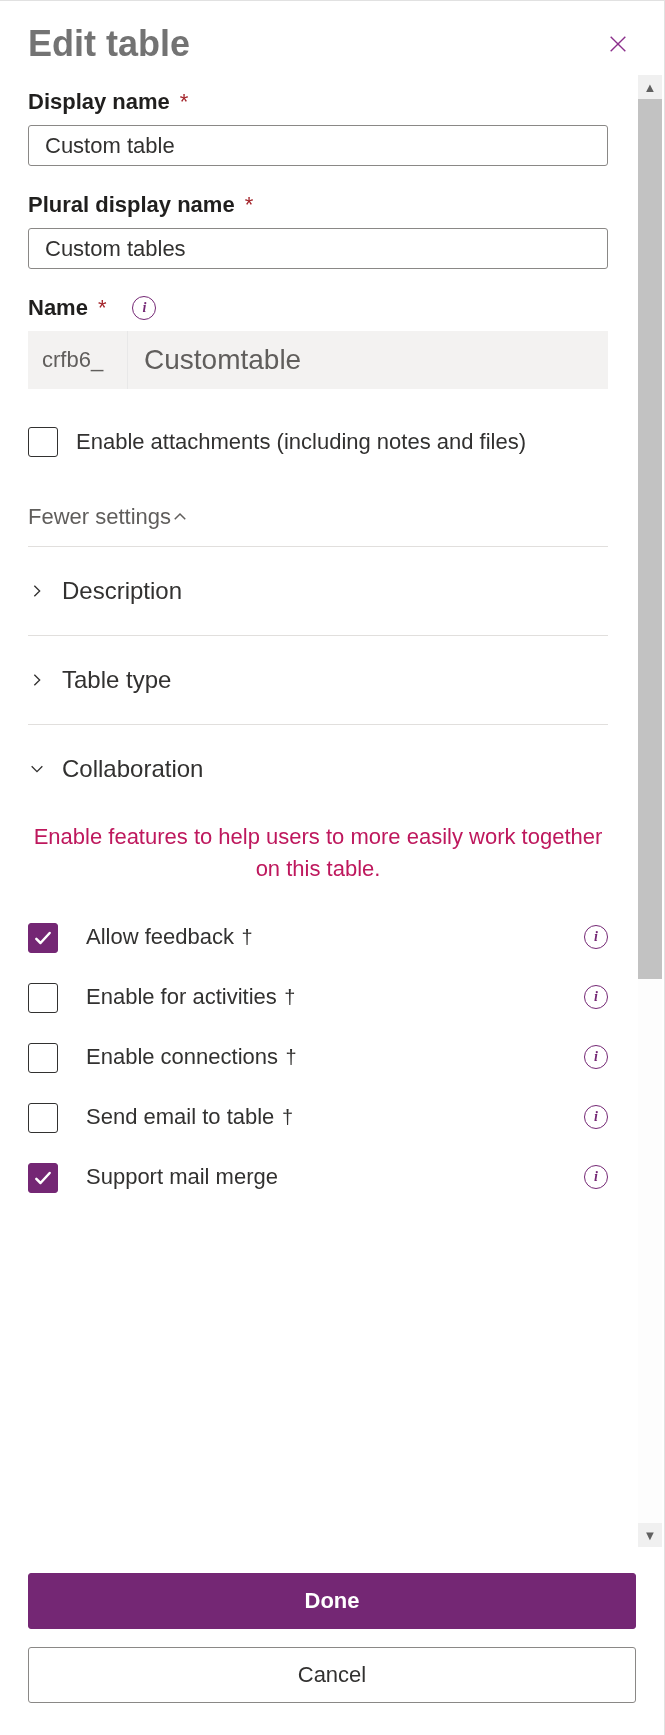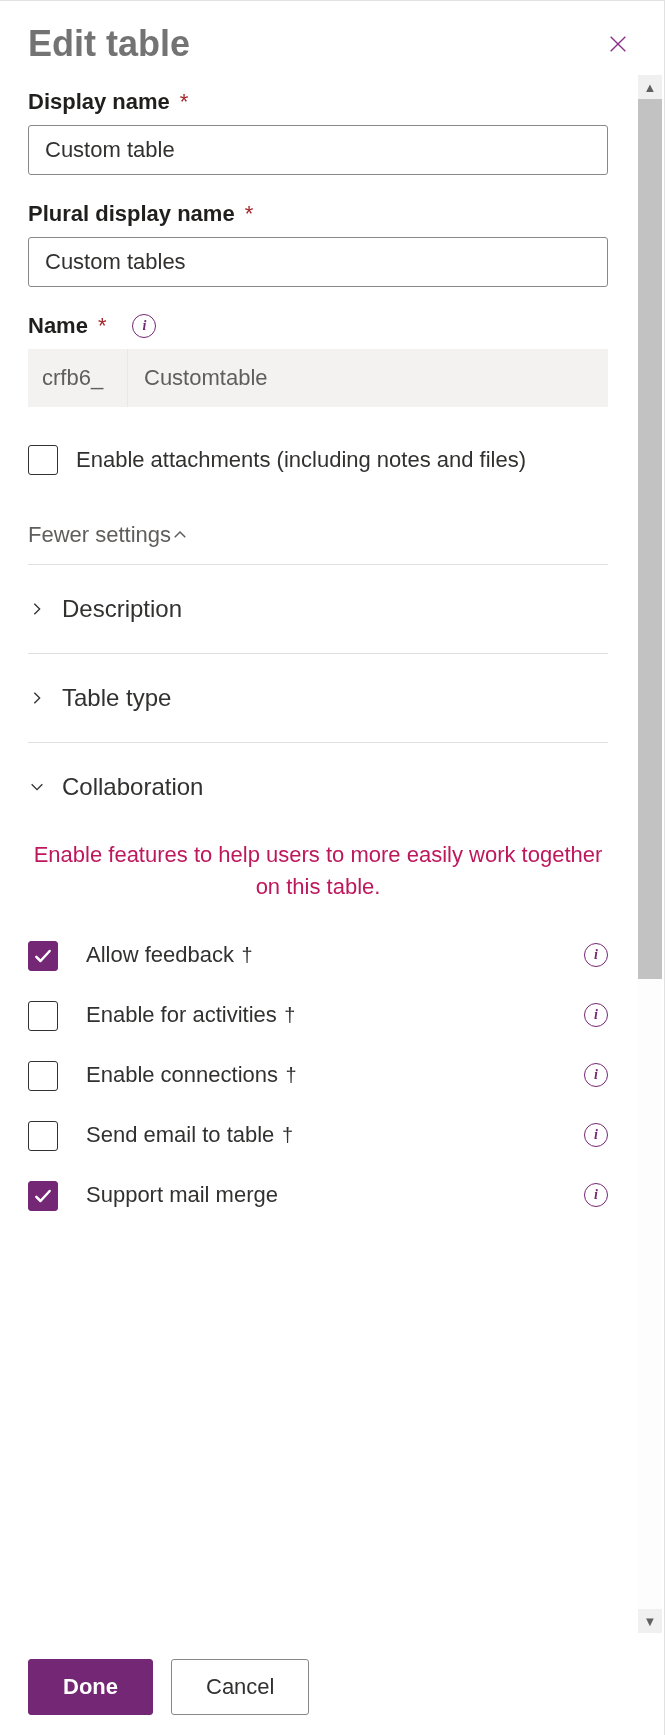--- a/index.html
+++ b/index.html
@@ -98,21 +98,21 @@
     align-items: center; justify-content: center;
     font-size: 14px;
     font-weight: 600;
     font-family: Georgia, serif;
     font-style: italic;
     margin-left: 20px;
     cursor: pointer;
   }
   .text-input {
     width: 100%;
-    height: 50px;
+    height: 41px;
     border: 1px solid #8a8886;
     border-radius: 3px;
     padding: 0 16px;
     font-size: 22px;
     color: #323130;
     background: #fff;
   }
 
   .name-row {
     display: flex;
@@ -128,21 +128,21 @@
     color: #605e5c;
     font-size: 22px;
     min-width: 100px;
     border-right: 1px solid #e8e8e8;
   }
   .name-value {
     height: 58px;
     flex: 1;
     background: #f3f2f1;
     color: #605e5c;
-    font-size: 22px;
+    font-size: 28px;
     border: none;
     padding: 0 16px;
   }
 
   .checkbox-row {
     display: flex;
     align-items: flex-start;
     gap: 18px;
     margin-top: 6px;
   }
@@ -230,23 +230,24 @@
     align-items: center;
     gap: 28px;
   }
   .collab-label {
     font-size: 22px;
     color: #323130;
   }
   .dagger { color: #323130; font-size: 20px; margin-left: 2px; }
 
   .footer {
-    padding: 26px 28px 20px 28px;
+    padding: 26px 28px 32px 28px;
     display: flex;
     gap: 18px;
+    flex-direction: column;
   }
   .btn {
     height: 56px;
     padding: 0 34px;
     font-size: 22px;
     border-radius: 3px;
     cursor: pointer;
     border: 1px solid transparent;
     font-family: inherit;
   }

